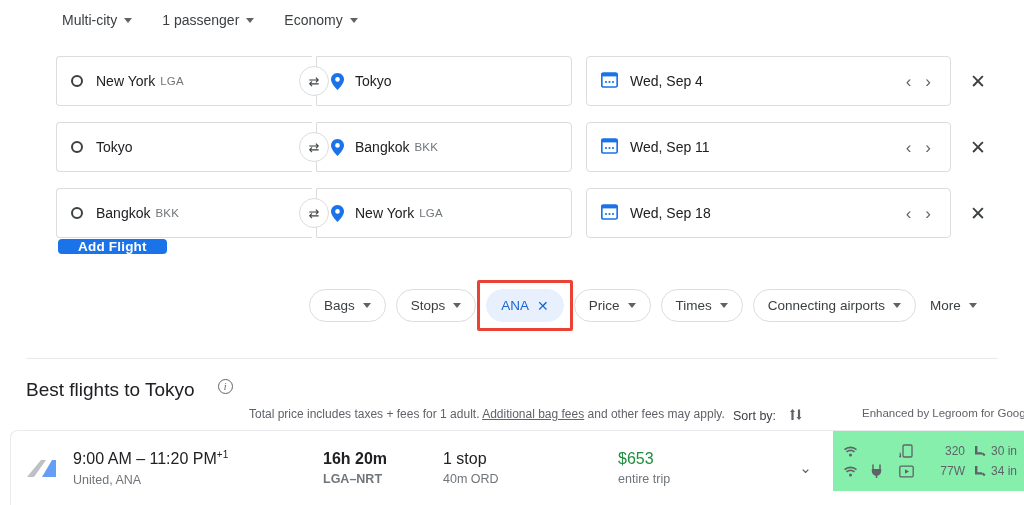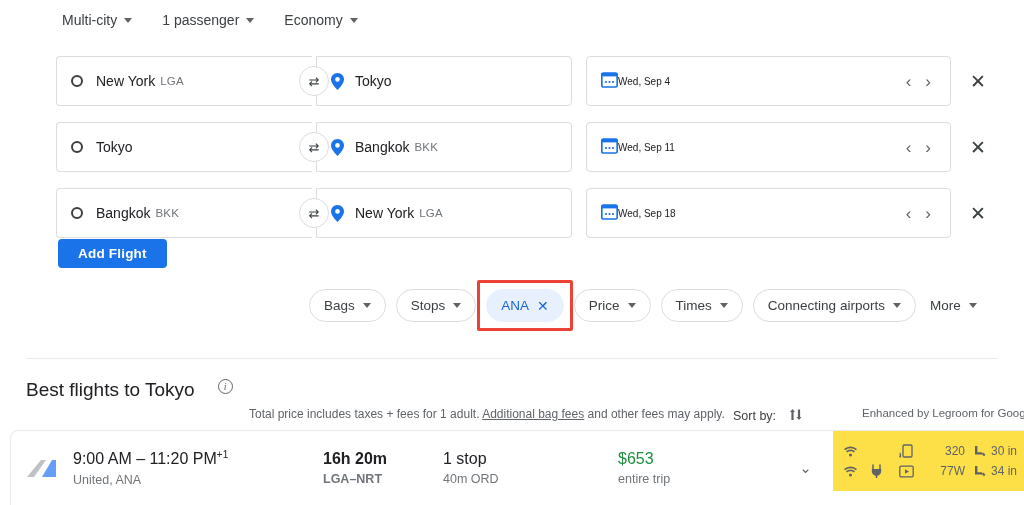--- a/index.html
+++ b/index.html
@@ -39,29 +39,29 @@
     width: 30px; height: 30px; border: 1px solid #dadce0; border-radius: 50%;
     background: #fff; display: flex; align-items: center; justify-content: center;
     z-index: 3; cursor: pointer; color: #3c4043; font-size: 13px;
   }
 
   .datefield {
     width: 365px; height: 50px; margin-left: 14px;
     border: 1px solid #dadce0; border-radius: 4px; background: #fff;
     display: flex; align-items: center; padding: 0 12px 0 14px; cursor: pointer;
   }
-  .datefield .dtxt { font-size: 10px; color: #202124; flex: 1; }
+  .datefield .dtxt { font-size: 14px; color: #202124; margin-left: 12px; flex: 1; }
   .navarrow { color: #5f6368; font-size: 17px; padding: 0 7px; cursor: pointer; line-height: 1; font-family: "Liberation Sans", sans-serif; }
   .rmbtn { margin-left: 12px; width: 30px; height: 30px; display: flex; align-items: center; justify-content: center; color: #3c4043; font-size: 19px; cursor: pointer; }
 
   
   .addflight {
     position: absolute; left: 58px; top: 239px;
     background: #1a73e8; color: #fff; font-size: 13.5px; font-weight: bold;
-    border: none; border-radius: 4px; padding: 7px 20px; cursor: pointer;
+    border: none; border-radius: 4px; padding: 0 20px; cursor: pointer;
     font-family: "Liberation Sans", sans-serif; letter-spacing: .2px;
   }
 
   
   .chips { position: absolute; left: 309px; top: 289px; display: flex; align-items: center; gap: 10px; }
   .chip {
     height: 33px; border: 1px solid #dadce0; border-radius: 17px; background: #fff;
     display: flex; align-items: center; gap: 8px; padding: 0 14px;
     font-size: 13.5px; color: #3c4043; cursor: pointer; white-space: nowrap;
   }
@@ -101,21 +101,21 @@
   .t-sub { font-size: 12.5px; color: #70757a; margin-top: 4px; }
   .dur-cell { width: 120px; font-weight: bold; }
   .stops-cell { width: 175px; }
   .price-cell { width: 160px; }
   .price { font-size: 16px; color: #1e8e3e; }
   .price-sub { font-size: 12.5px; color: #70757a; margin-top: 4px; }
   .chev-cell { width: 55px; display: flex; justify-content: center; color: #5f6368; font-size: 15px; }
 
   .amen {
     position: absolute; left: 833px; top: 431px; width: 191px; height: 60px;
-    background: #fde047; display: flex; flex-direction: column;
+    background: #86efac; display: flex; flex-direction: column;
     justify-content: center; gap: 6px; padding-left: 10px;
   }
   .amen-row { display: flex; align-items: center; font-size: 12px; color: #5f6368; }
   .amen-slot { width: 28px; display: flex; align-items: center; }
   .amen-val { width: 46px; text-align: right; padding-right: 8px; }
   .amen-leg { display: flex; align-items: center; gap: 4px; }
 </style>
 </head>
 <body>
 

